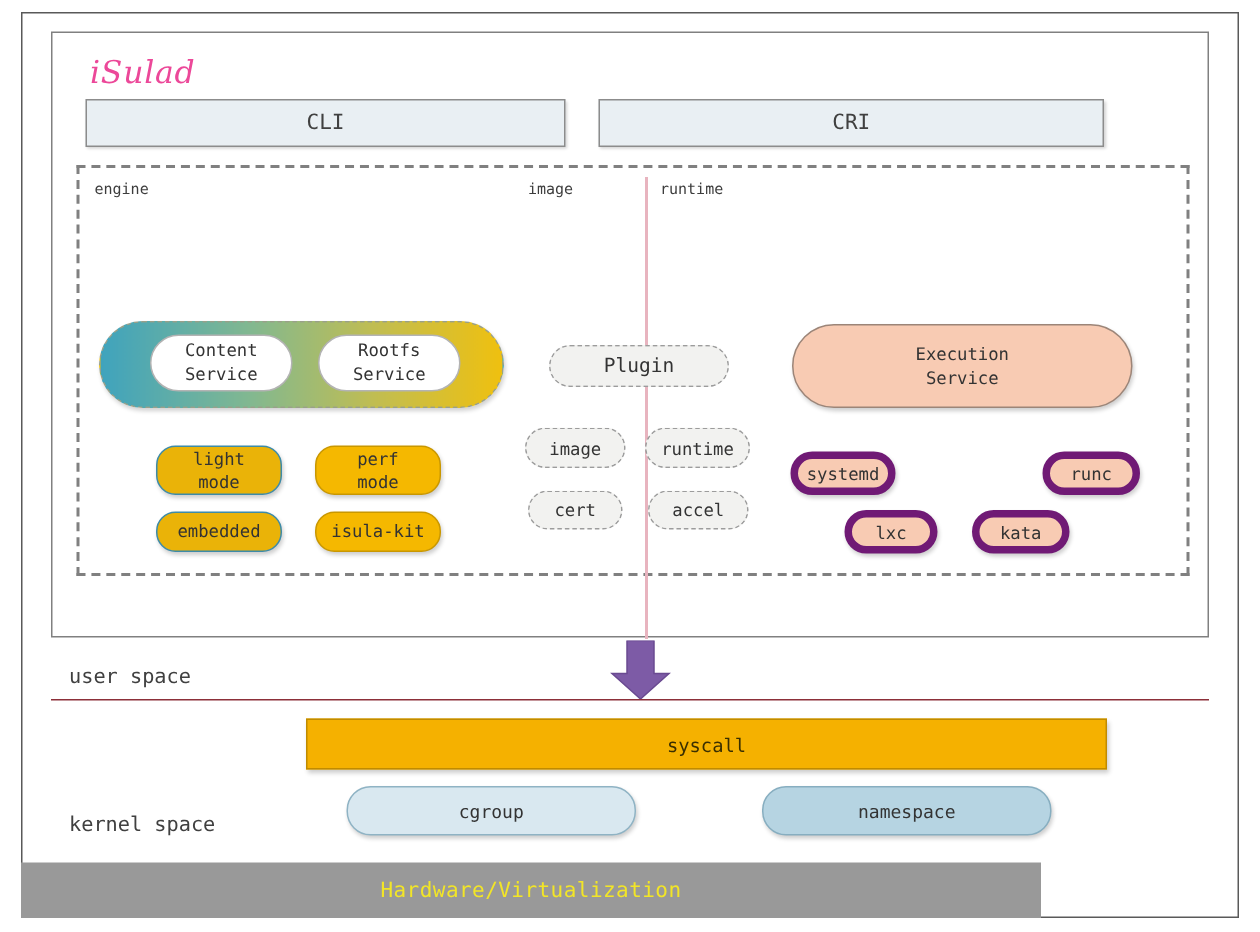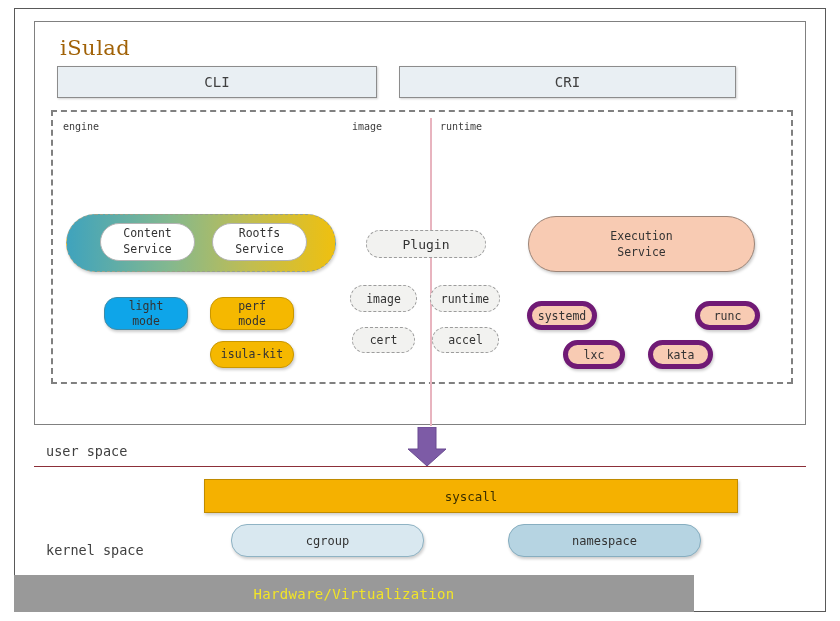--- a/index.html
+++ b/index.html
@@ -39,22 +39,23 @@
     background: #ffffff;
     border: 1px solid #808080;
     box-sizing: border-box;
   }
   .isulad-title {
     position: absolute;
     left: 60px;
     top: 36px;
     font-family: "DejaVu Serif", "Liberation Serif", serif;
     font-size: 21px;
-    color: #a16207;
+    color: #ec4899;
     letter-spacing: 0.5px;
+    font-style: italic;
   }
 
   
   .topbox {
     position: absolute;
     height: 32px;
     background: #e9eff3;
     border: 1px solid #8c8c8c;
     box-sizing: border-box;
     display: flex;
@@ -156,21 +157,21 @@
     box-sizing: border-box;
     display: flex;
     flex-direction: column;
     align-items: center;
     justify-content: center;
     font-size: 11.5px;
     color: #333333;
     line-height: 1.3;
     box-shadow: 1px 2px 3px rgba(0,0,0,0.2);
   }
-  .pill-blue { background: #0ea5e9; border: 1px solid #3d8ba8; }
+  .pill-blue { background: #eab308; border: 1px solid #3d8ba8; }
   .pill-gold { background: #f5b800; border: 1px solid #c99700; }
 
   .pill-light    { left: 104px; top: 297px; width: 84px; height: 33px; }
   .pill-perf     { left: 210px; top: 297px; width: 84px; height: 33px; }
   .pill-embedded { left: 104px; top: 341px; width: 84px; height: 27px; }
   .pill-isulakit { left: 210px; top: 341px; width: 84px; height: 27px; }
 
   
   .plugin-box {
     position: absolute;
@@ -342,20 +343,23 @@
   </div>
 
   <div class="mode-pill pill-blue pill-light">
     <span>light</span>
     <span>mode</span>
   </div>
   <div class="mode-pill pill-gold pill-perf">
     <span>perf</span>
     <span>mode</span>
   </div>
+  <div class="mode-pill pill-blue pill-embedded">
+    <span>embedded</span>
+  </div>
   <div class="mode-pill pill-gold pill-isulakit">
     <span>isula-kit</span>
   </div>
 
   <div class="plugin-box plg-plugin">Plugin</div>
   <div class="plugin-box plg-image">image</div>
   <div class="plugin-box plg-runtime">runtime</div>
   <div class="plugin-box plg-cert">cert</div>
   <div class="plugin-box plg-accel">accel</div>
 

